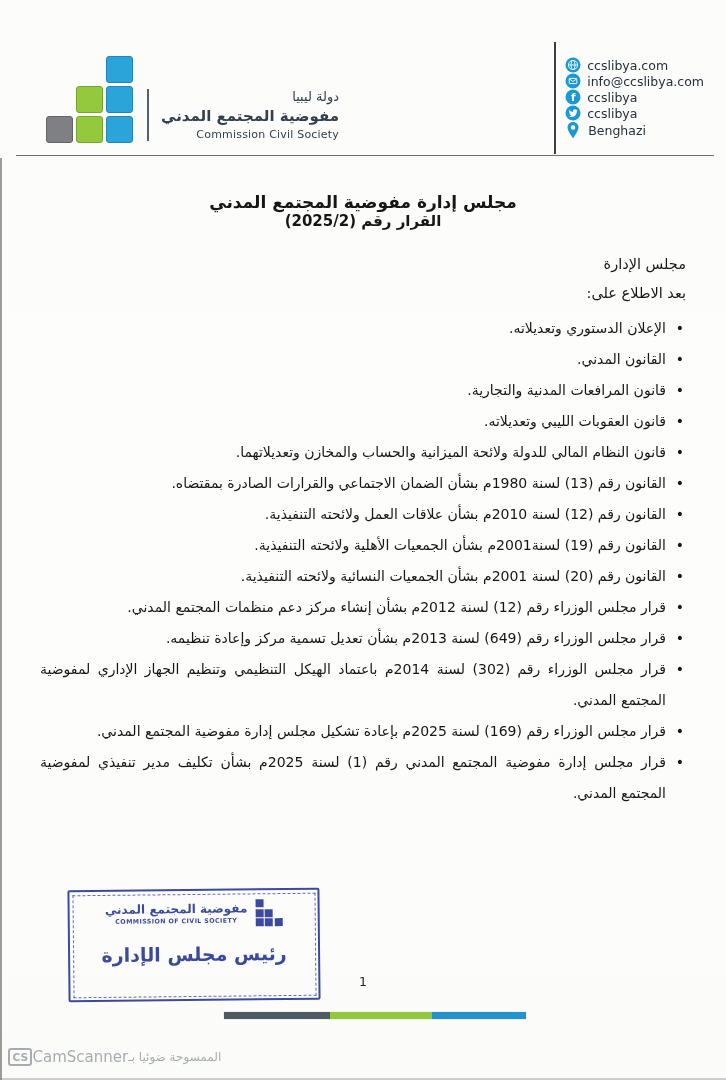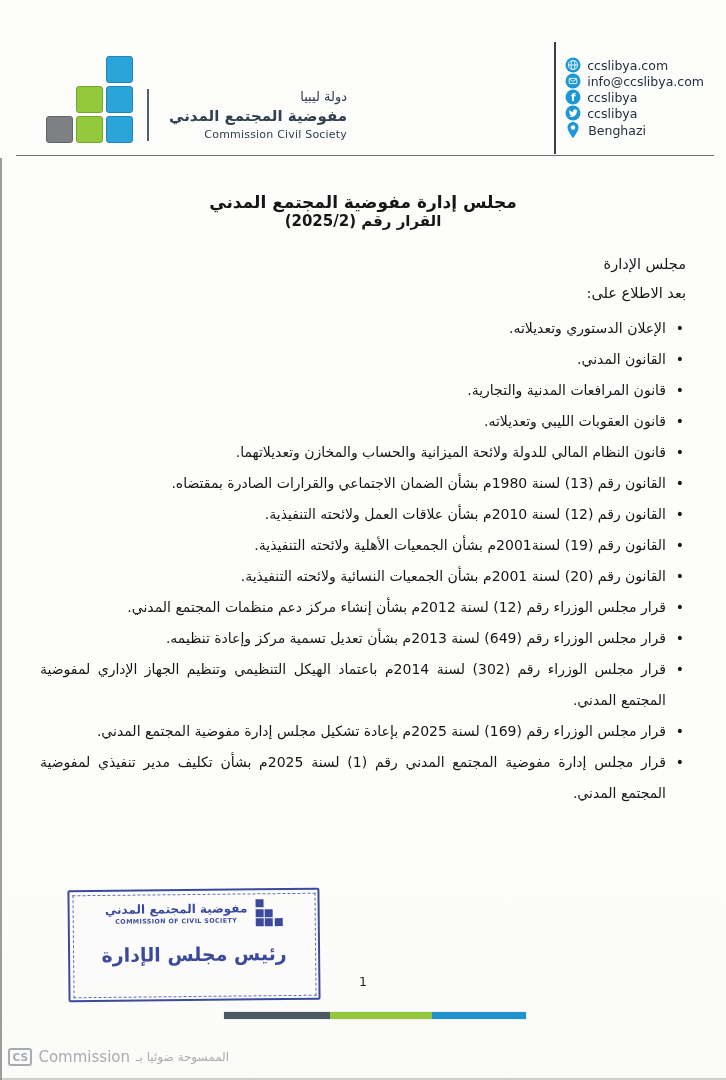--- a/index.html
+++ b/index.html
@@ -20,21 +20,21 @@
   .logo-col { display:flex; flex-direction:column; gap:3px; }
   .blk { width:27px; height:27px; border-radius:3px; }
   .blk.blue  { background:#2ba4da; border:1.5px solid #1f86b9; }
   .blk.green { background:#94c83d; border:1.5px solid #76a52c; }
   .blk.gray  { background:#7f8084; border:1.5px solid #636468; }
   .logo-text {
     margin-left:14px; margin-bottom:2px; text-align:right; direction:rtl;
     border-left:2px solid #55606e; padding-left:0;  
     border-left:none; border-right:none;
   }
-  .logo-text-inner { padding-left:20px; border-left:2px solid #55606e; text-align:right; color:#33404f;margin-top:47px; }
+  .logo-text-inner { padding-left:12px; border-left:2px solid #55606e; text-align:right; color:#33404f;margin-top:47px; }
   .lt-country { font-size:13px; margin-bottom:3px; }
   .lt-org-ar { font-size:15px; font-weight:bold; margin-bottom:3px; }
   .lt-org-en { font-size:11px; letter-spacing:.2px; }
 
   .contact { border-left:2px solid #3a3f45; padding-left:9px; display:flex; flex-direction:column; gap:0; min-height:112px; justify-content:center; }
   .c-row { display:flex; align-items:center; gap:6px; }
   .c-ico { width:16px; height:16px; flex:0 0 auto; display:block; }
   .c-ico.pin { width:18px; height:18px; margin-left:-1px; }
   .c-txt { font-size:12.5px; color:#26303c; }
 
@@ -70,21 +70,21 @@
   .stamp-en { font-size:6.3px; font-weight:bold; letter-spacing:.4px; margin-top:1px; }
   .stamp-title { text-align:center; font-size:19px; font-weight:bold; margin-top:16px; letter-spacing:1px; }
 
   
   .pagenum { position:absolute; top:974px; left:0; width:726px; text-align:center; font-size:12.5px; color:#222; }
   .tricolor { position:absolute; top:1012px; left:224px; width:302px; height:7px; display:flex; box-shadow:0 0 1px rgba(0,0,0,.3); }
   .tc-gray  { width:106px; background:#4d5a63; }
   .tc-green { width:102px; background:#94c83c; }
   .tc-blue  { width:94px;  background:#2093cf; }
 
-  .camscanner { position:absolute; left:8px; top:1048px; display:flex; align-items:center; gap:6px; color:#a8acb1; }
+  .camscanner { position:absolute; left:8px; top:1048px; display:flex; align-items:center; color:#a8acb1; }
   .cs-badge { border:2px solid #a8acb1; border-radius:3px; font-size:10.5px; font-weight:bold; padding:0 2.5px; line-height:14px; color:#a8acb1; }
   .cs-brand { font-size:15px; }
   .cs-ar { font-size:12px; direction:rtl; }
 </style>
 </head>
 <body>
 
 <div class="page">
   <div class="scan-edge-left"></div>
   <div class="scan-edge-bottom"></div>
@@ -209,16 +209,16 @@
 
   <div class="pagenum">1</div>
   <div class="tricolor">
     <span class="tc-gray"></span>
     <span class="tc-green"></span>
     <span class="tc-blue"></span>
   </div>
 
   <div class="camscanner">
     <span class="cs-badge">CS</span>
-    <span class="cs-brand">Commission</span>
+    <span class="cs-brand">CamScanner</span>
     <span class="cs-ar">الممسوحة ضوئيا بـ</span>
   </div>
 </div>
 
 </body></html>

